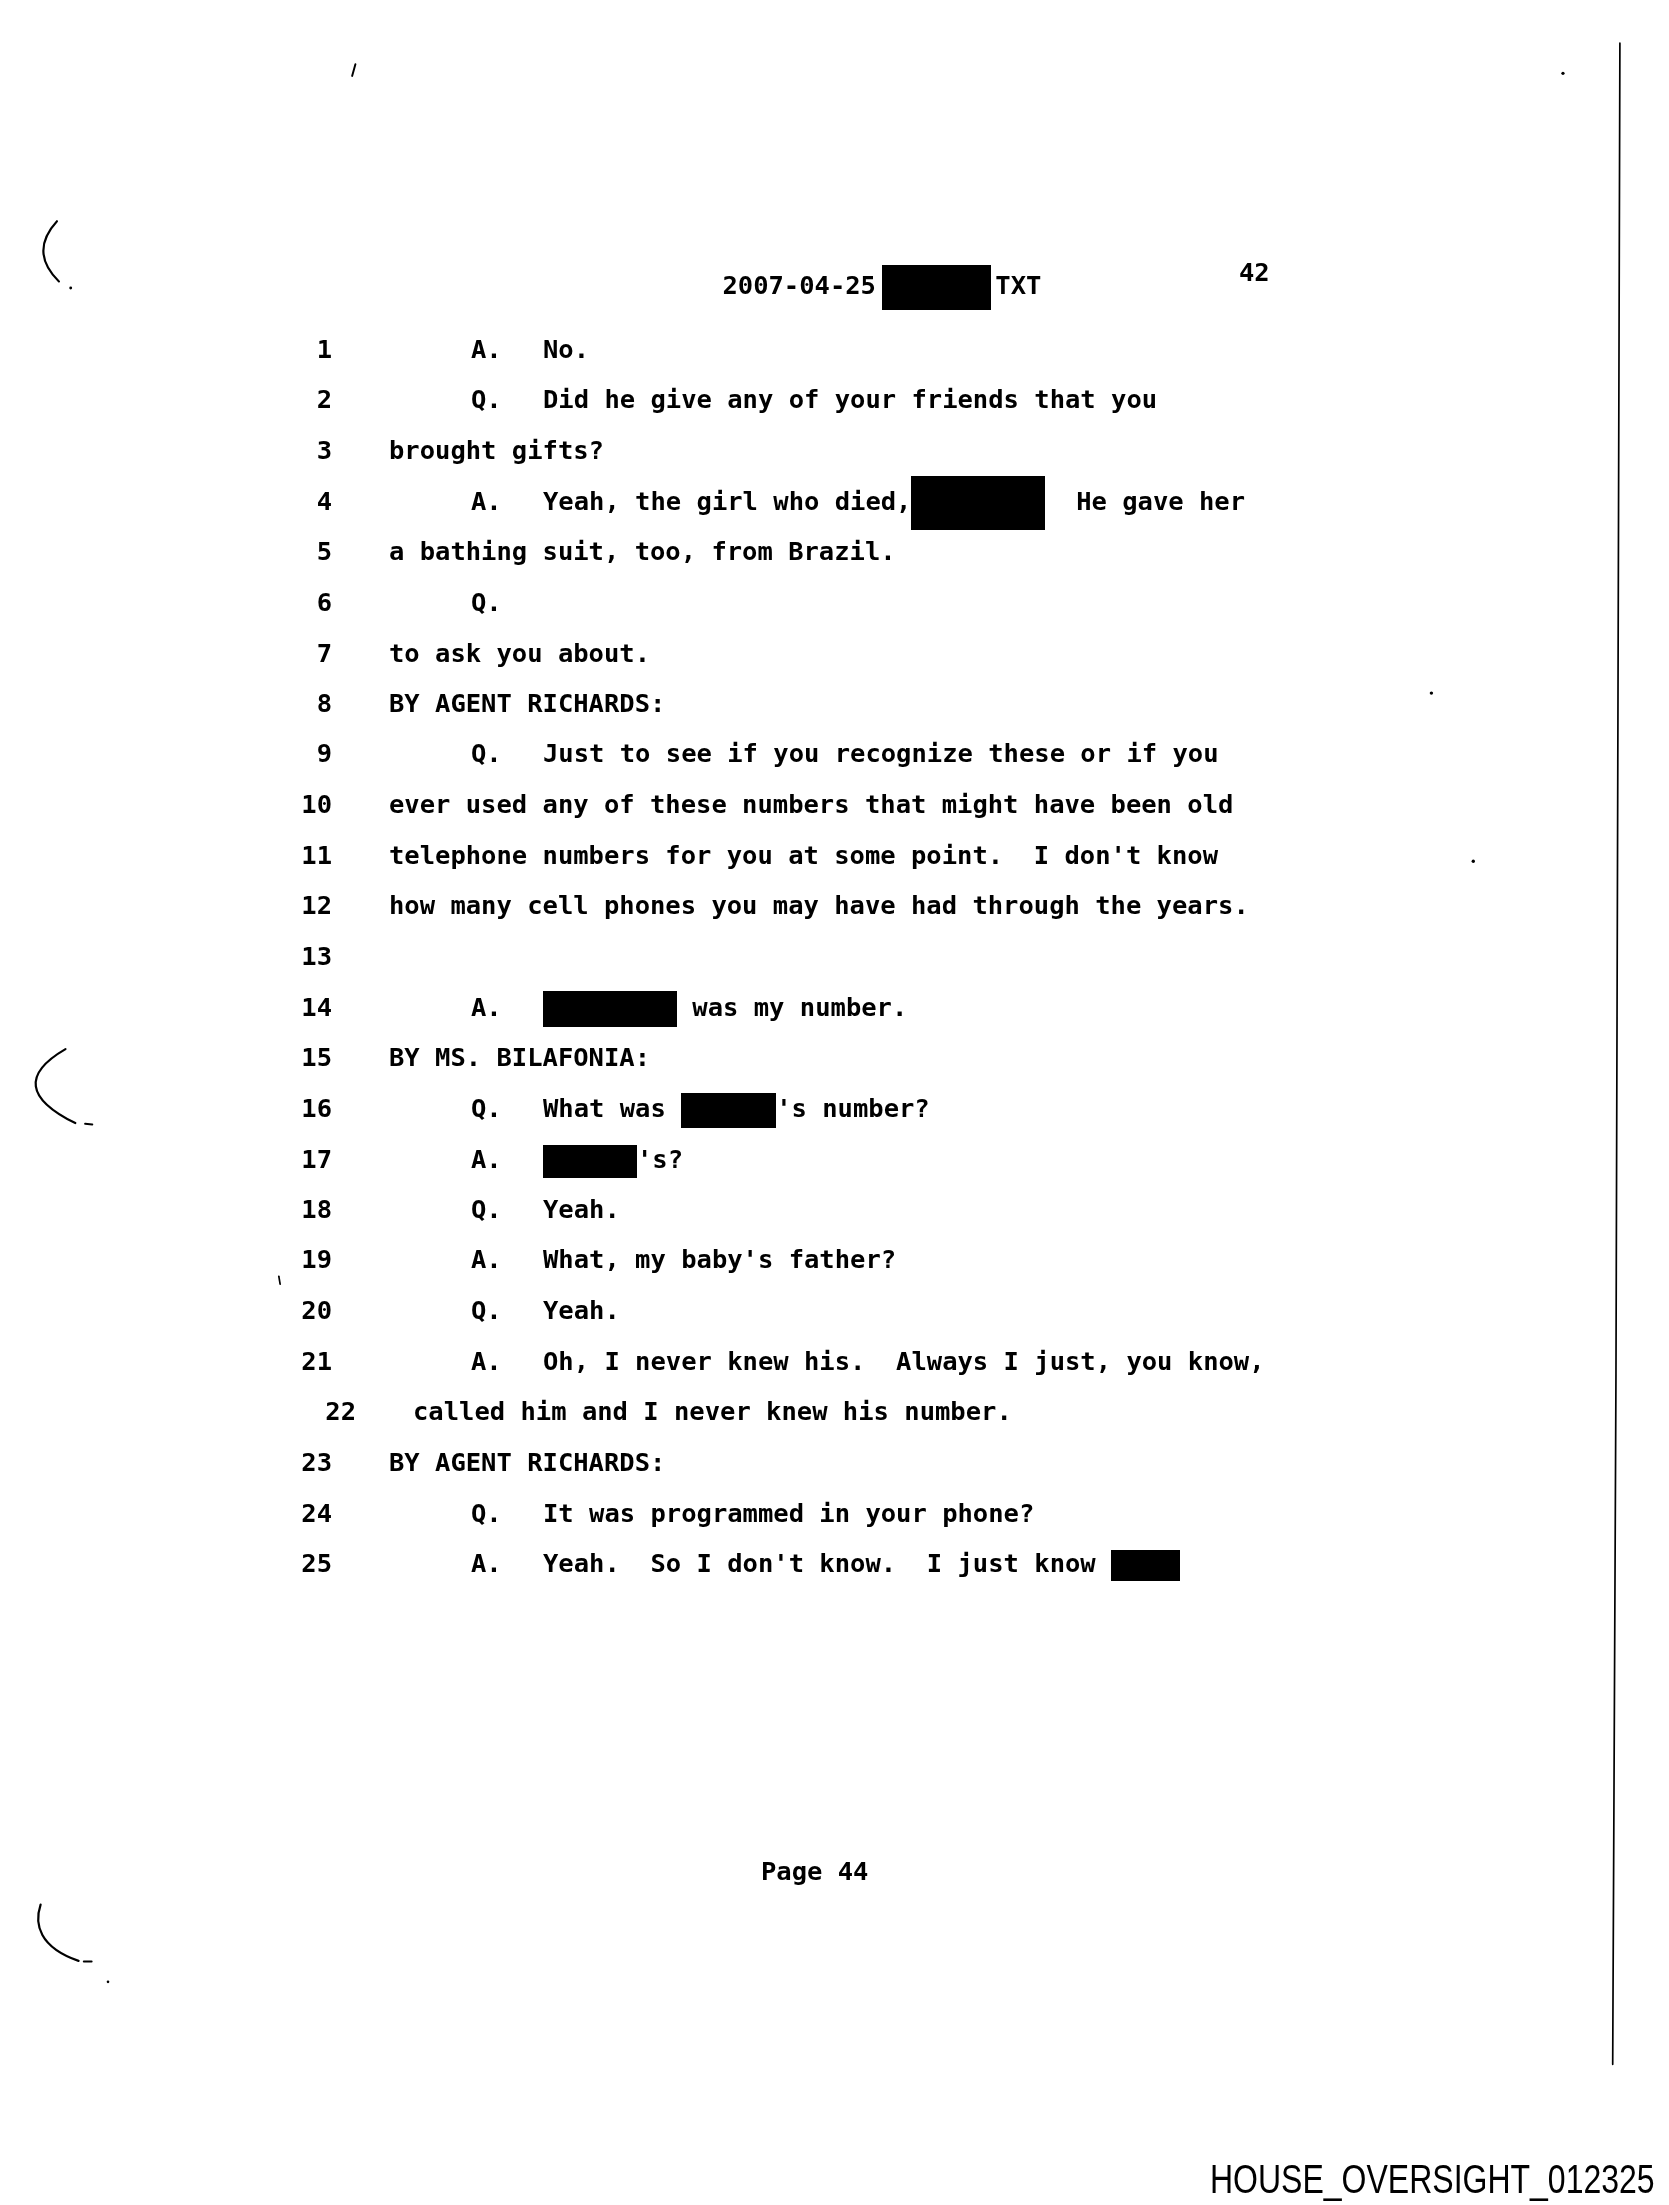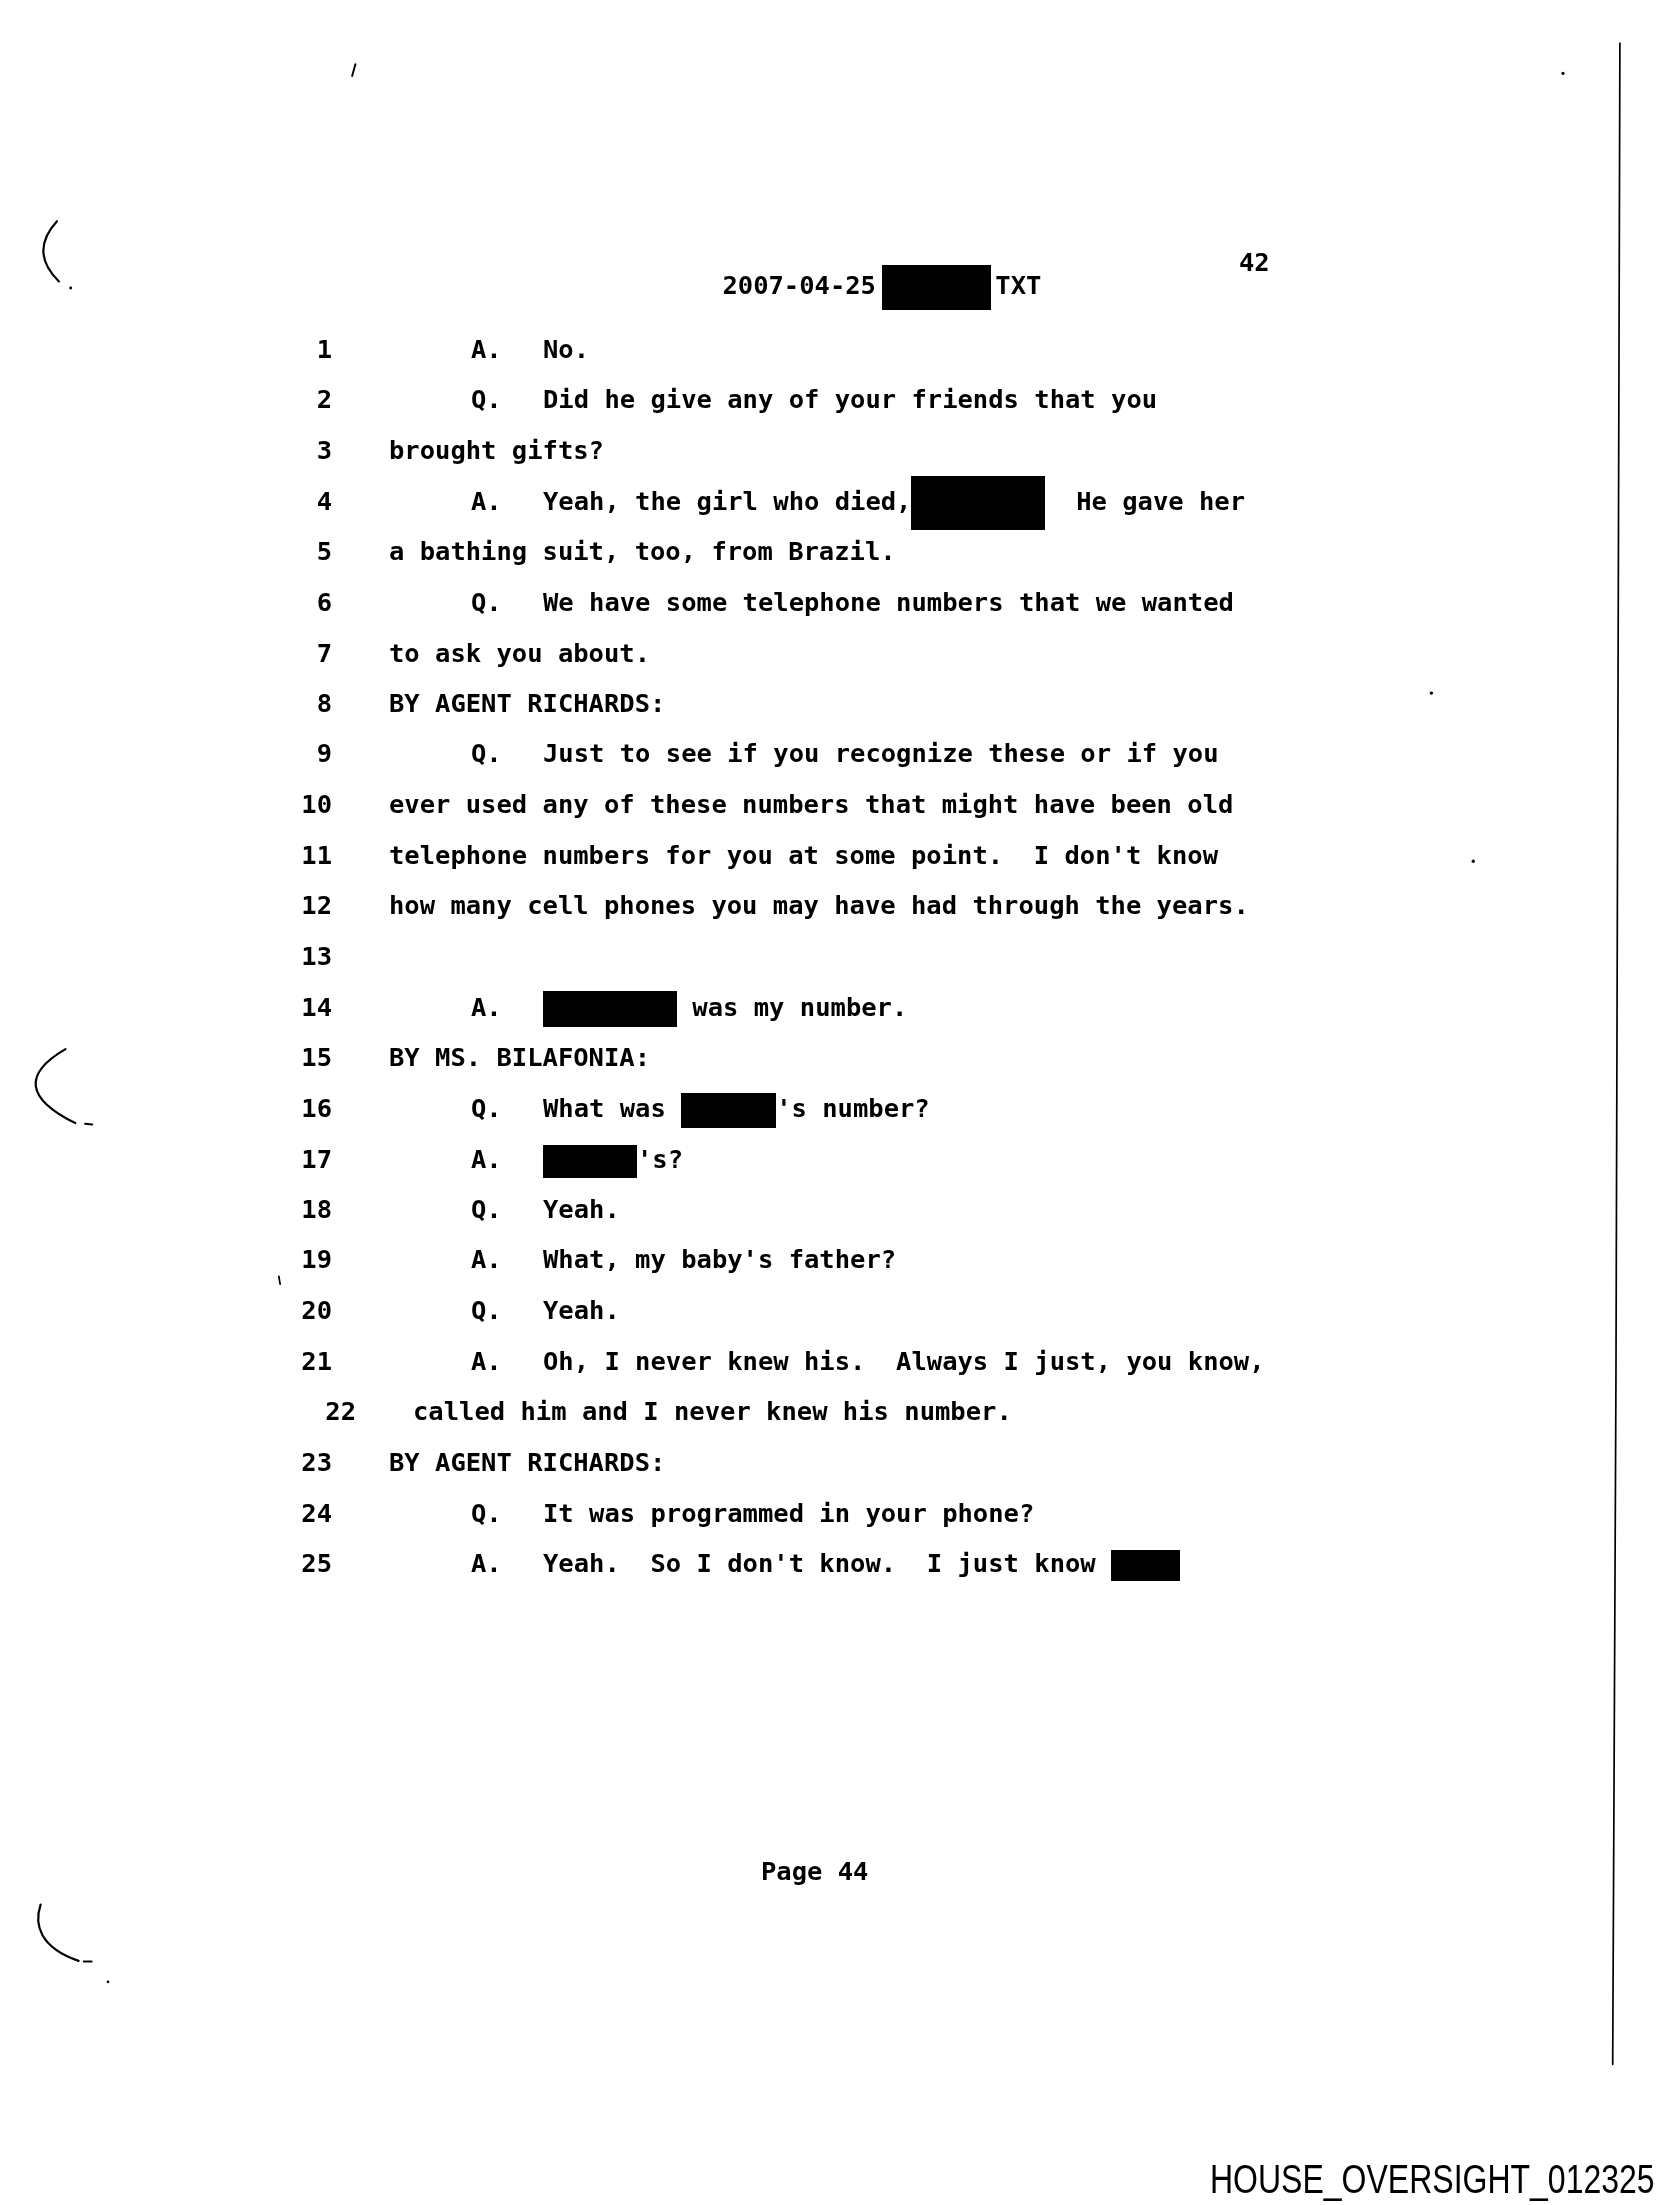--- a/index.html
+++ b/index.html
@@ -26,21 +26,21 @@
     vertical-align:middle;margin-top:-19.6px;margin-bottom:-19.6px;
   }
 
   .header-row{
     position:absolute;left:661px;top:234px;height:34px;line-height:34px;
     font-size:25.5px;font-weight:bold;white-space:pre;
   }
   .header-row .redact{margin-left:6.5px;margin-right:3.9px;}
 
   .corner-number{
-    position:absolute;left:1239px;top:245px;height:34px;line-height:34px;
+    position:absolute;left:1239px;top:255px;height:34px;line-height:34px;
     font-size:25.5px;font-weight:bold;
   }
 
   .page-label{
     position:absolute;left:761px;top:1854px;height:34px;line-height:34px;
     font-size:25.5px;font-weight:bold;white-space:pre;
   }
 
   .bates{
     position:absolute;left:1210px;top:2157px;
@@ -60,21 +60,21 @@
   </div>
 
   <div class="corner-number">42</div>
 
   <div id="transcript">
       <div class="row" style="top: 332px;"><span class="num">1</span><span class="marker">A.</span><span class="content qa"><span>No.</span></span></div>
       <div class="row" style="top: 382px;"><span class="num">2</span><span class="marker">Q.</span><span class="content qa"><span>Did he give any of your friends that you</span></span></div>
       <div class="row" style="top: 433px;"><span class="num">3</span><span class="content flush"><span>brought gifts?</span></span></div>
       <div class="row" style="top: 484px;"><span class="num">4</span><span class="marker">A.</span><span class="content qa"><span>Yeah, the girl who died,</span><span class="redact" style="width: 134px; height: 54px;"></span><span>  He gave her</span></span></div>
       <div class="row" style="top: 534px;"><span class="num">5</span><span class="content flush"><span>a bathing suit, too, from Brazil.</span></span></div>
-      <div class="row" style="top: 585px;"><span class="num">6</span><span class="marker">Q.</span><span class="content qa"><span>We have some telephone numbers that we wanted</span></span></div>
+      <div class="row" style="top: 585px;"><span class="num">6</span><span class="marker">Q.</span></div>
       <div class="row" style="top: 636px;"><span class="num">7</span><span class="content flush"><span>to ask you about.</span></span></div>
       <div class="row" style="top: 686px;"><span class="num">8</span><span class="content flush"><span>BY AGENT RICHARDS:</span></span></div>
       <div class="row" style="top: 736px;"><span class="num">9</span><span class="marker">Q.</span><span class="content qa"><span>Just to see if you recognize these or if you</span></span></div>
       <div class="row" style="top: 787px;"><span class="num">10</span><span class="content flush"><span>ever used any of these numbers that might have been old</span></span></div>
       <div class="row" style="top: 838px;"><span class="num">11</span><span class="content flush"><span>telephone numbers for you at some point.  I don't know</span></span></div>
       <div class="row" style="top: 888px;"><span class="num">12</span><span class="content flush"><span>how many cell phones you may have had through the years.</span></span></div>
       <div class="row" style="top: 939px; padding-left: 24px;"><span class="num">13</span></div>
       <div class="row" style="top: 990px; padding-left: 20px;"><span class="num">14</span><span class="marker">A.</span><span class="content qa"><span class="redact" style="width: 134px; height: 36px;"></span><span> was my number.</span></span></div>
       <div class="row" style="top: 1040px;"><span class="num">15</span><span class="content flush"><span>BY MS. BILAFONIA:</span></span></div>
       <div class="row" style="top: 1091px;"><span class="num">16</span><span class="marker">Q.</span><span class="content qa"><span>What was </span><span class="redact" style="width: 95px; height: 35px;"></span><span>'s number?</span></span></div>

